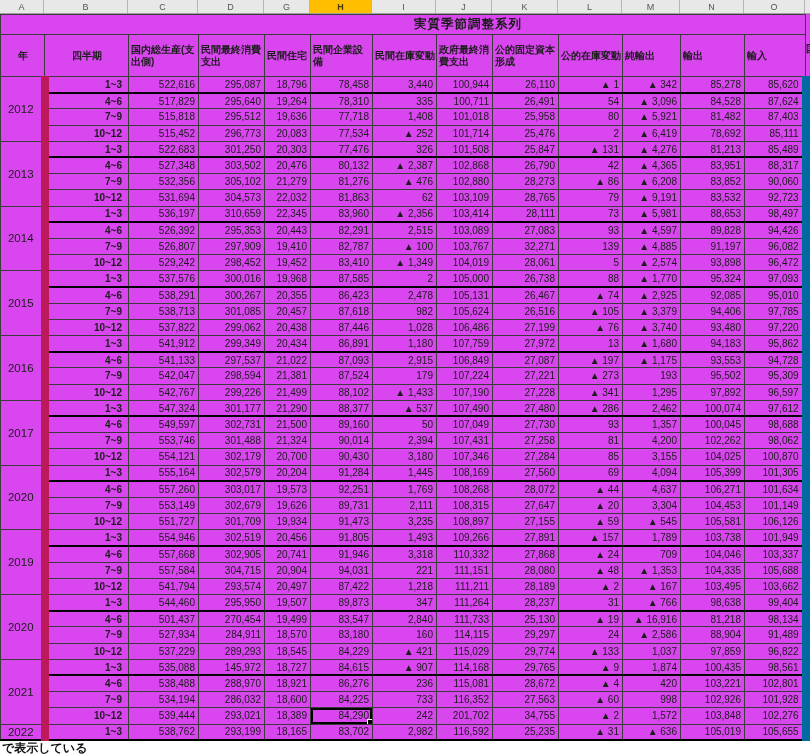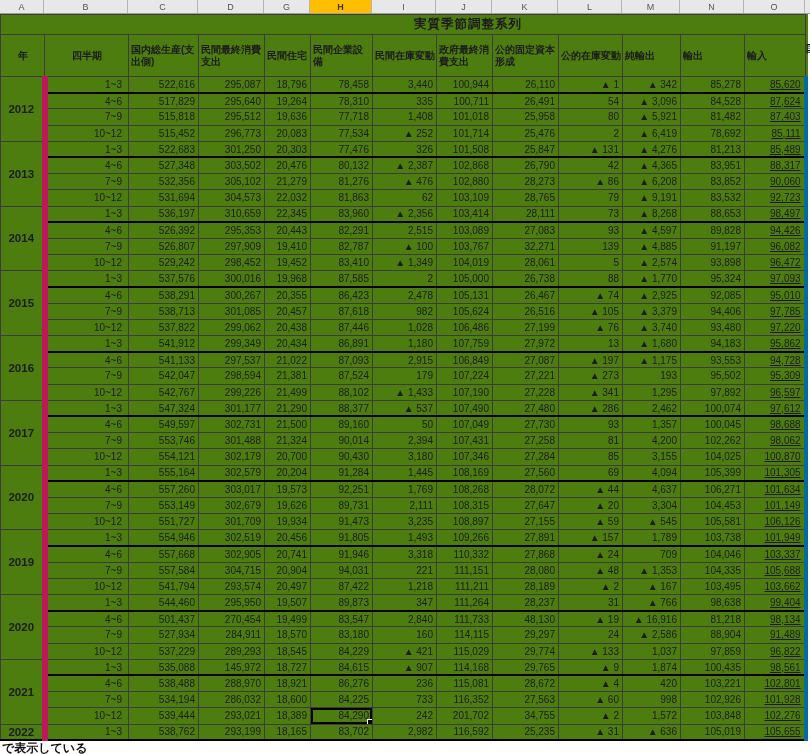--- a/index.html
+++ b/index.html
@@ -13,42 +13,42 @@
   
   .letters{display:flex;height:13px;background:#e8e8e8;border-bottom:1px solid #9f9f9f;}
   .letters .lcell{
     box-sizing:border-box;border-right:1px solid #b5b5b5;
     font-size:9px;color:#555;display:flex;align-items:center;justify-content:center;
     overflow:hidden;flex:0 0 auto;
   }
   .letters .lcell.hl{background:#ffbf00;color:#4a3a00;font-weight:bold;}
 
   
-  table{border-collapse:collapse;table-layout:fixed;width:805px;background:#4d7c0f;}
+  table{border-collapse:collapse;table-layout:fixed;width:805px;background:#d946ef;}
   td,th{
     box-sizing:border-box;border:1px solid #3c3c3c;
     font-size:10px;color:#1c1c1c;overflow:hidden;white-space:nowrap;
   }
   tr.title-row td{
     height:17px;text-align:center;font-weight:bold;font-size:12.5px;
     text-indent:130px;letter-spacing:1px;
   }
   tr.head-row th{
     height:42px;font-size:10px;font-weight:bold;line-height:1.15;
     text-align:left;vertical-align:middle;padding:0 1px 0 2px;
     white-space:normal;
   }
   tr.head-row th.c{text-align:center;}
   tr.drow{height:16.2px;}
   td.year{
-    text-align:center;font-size:11.5px;font-weight:700;vertical-align:middle;padding:0;margin-top:38px;
-  }
-  td.qtr{text-align:right;padding:0 6px 0 0;border-left:6px solid #be185d;}
+    text-align:center;font-size:11.5px;font-weight:400;vertical-align:middle;padding:0;margin-top:38px;
+  }
+  td.qtr{text-align:right;padding:0 6px 0 0;border-left:8px solid #be185d;font-weight:bold;}
   td.val{text-align:right;padding:0 3px 0 0;font-variant-numeric:tabular-nums;}
-  td.last{border-right:4px solid #0369a1;text-decoration:underline;}
+  td.last{border-right:8px solid #0369a1;}
   tr.fy-start td{border-top:2px solid #000;}
   tbody tr:last-child td{border-bottom:2px solid #000;}
 
   
   td.sel{position:relative;box-shadow:inset 0 0 0 2px #000;}
   td.sel::after{
     content:"";position:absolute;right:-1px;bottom:-1px;width:4px;height:4px;
     background:#000;border:1px solid #fff;
   }
 
@@ -244,21 +244,21 @@
           <td class="year" rowspan="4">2014</td>
           <td class="qtr">1~3</td>
           <td class="val">536,197</td>
           <td class="val">310,659</td>
           <td class="val">22,345</td>
           <td class="val">83,960</td>
           <td class="val">▲ 2,356</td>
           <td class="val">103,414</td>
           <td class="val">28,111</td>
           <td class="val">73</td>
-          <td class="val">▲ 8,268</td>
+          <td class="val">▲ 5,981</td>
           <td class="val">88,653</td>
           <td class="val last">98,497</td>
         </tr>
         <tr class="drow fy-start">
           <td class="qtr">4~6</td>
           <td class="val">526,392</td>
           <td class="val">295,353</td>
           <td class="val">20,443</td>
           <td class="val">82,291</td>
           <td class="val">2,515</td>
@@ -598,21 +598,21 @@
           <td class="val last">99,404</td>
         </tr>
         <tr class="drow fy-start">
           <td class="qtr">4~6</td>
           <td class="val">501,437</td>
           <td class="val">270,454</td>
           <td class="val">19,499</td>
           <td class="val">83,547</td>
           <td class="val">2,840</td>
           <td class="val">111,733</td>
-          <td class="val">48,130</td>
+          <td class="val">25,130</td>
           <td class="val">▲ 19</td>
           <td class="val">▲ 16,916</td>
           <td class="val">81,218</td>
           <td class="val last">98,134</td>
         </tr>
         <tr class="drow">
           <td class="qtr">7~9</td>
           <td class="val">527,934</td>
           <td class="val">284,911</td>
           <td class="val">18,570</td>

